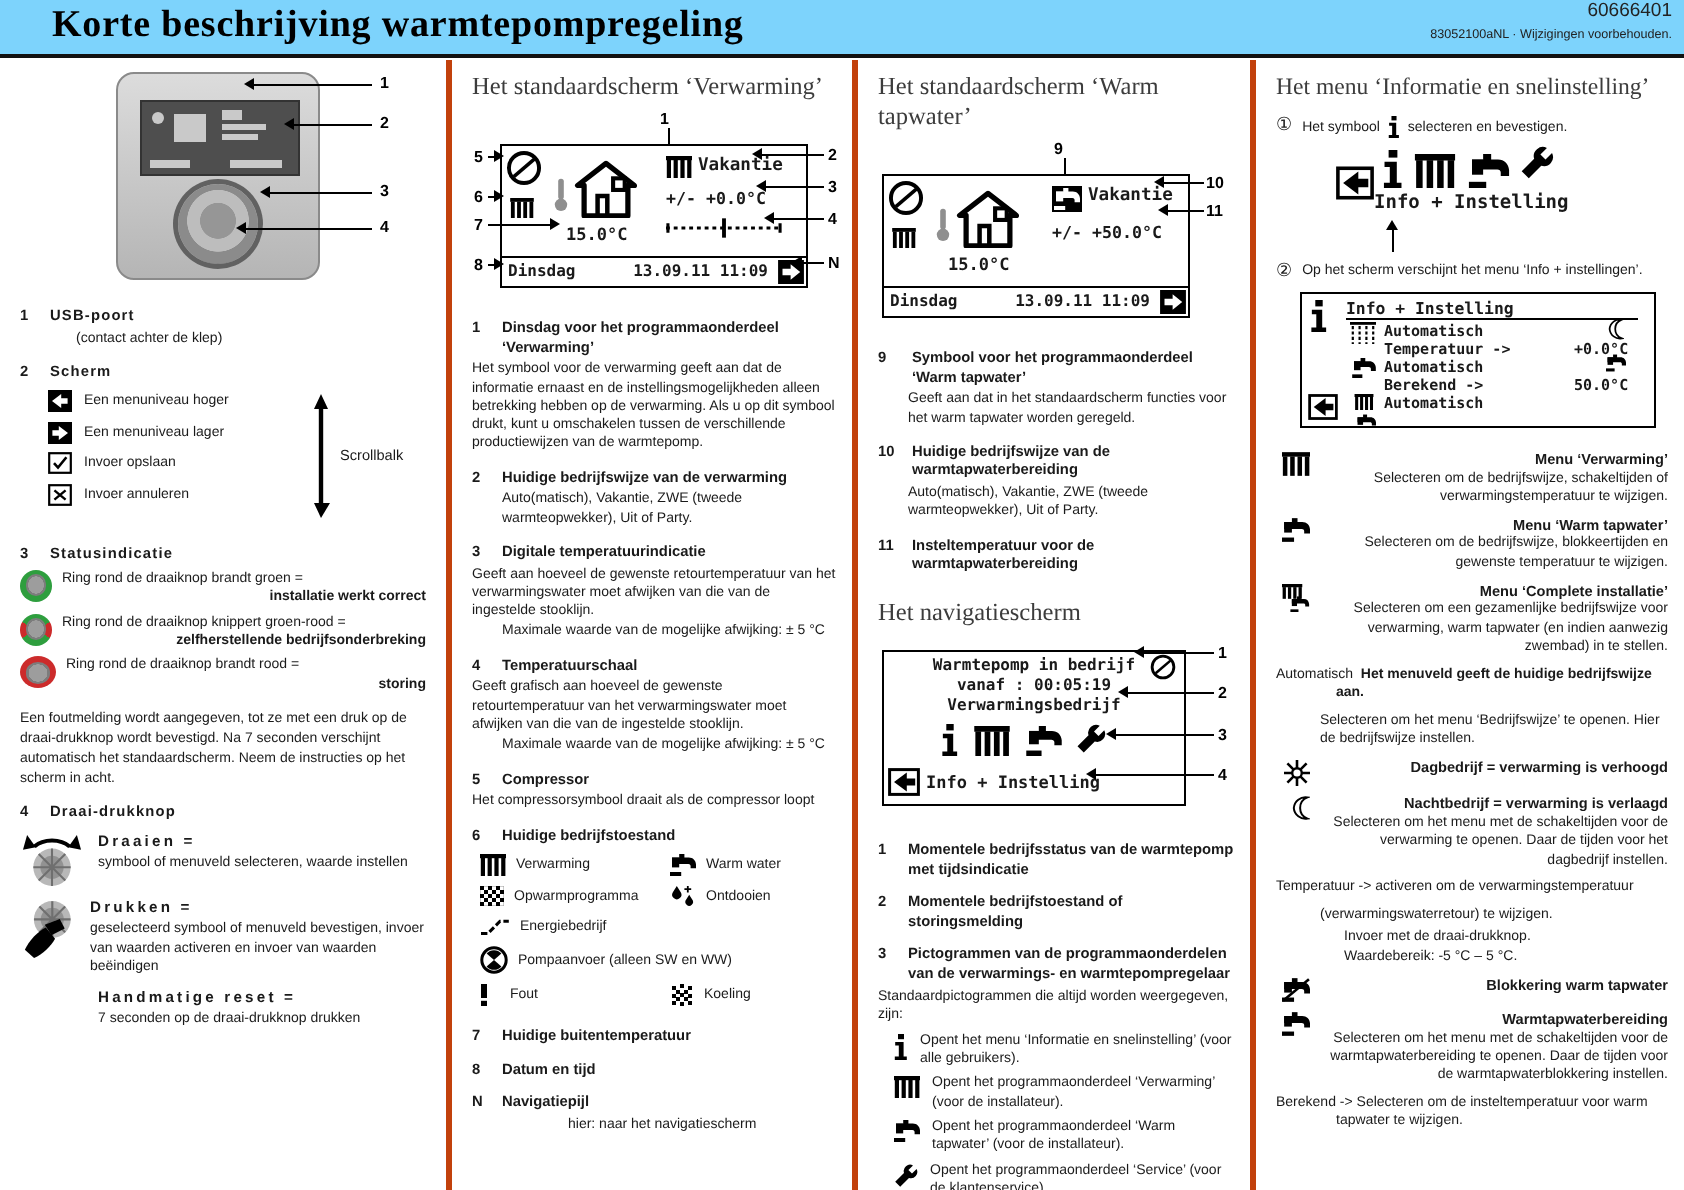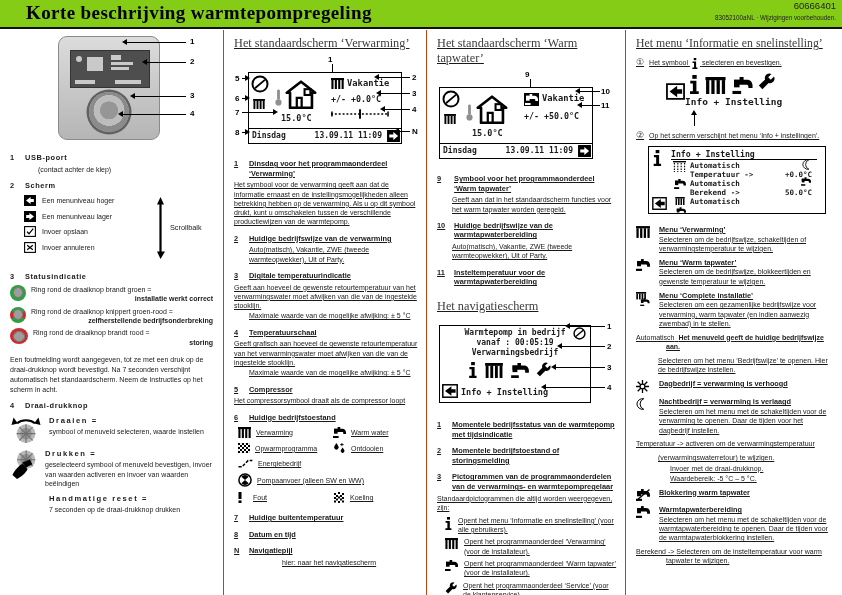--- a/index.html
+++ b/index.html
@@ -1,26 +1,26 @@
 <!DOCTYPE html>
 <html><head>
 <meta charset="utf-8">
 <style>
   html,body{margin:0;padding:0;background:#fff;}
   .page{position:relative;width:842px;height:595px;background:#fff;font-family:"Liberation Sans",sans-serif;color:#1a1a1a;overflow:hidden;}
   
-  .header{position:absolute;top:0;left:0;right:0;height:27px;background:#84cc16;border-bottom:2.5px solid #111;}
+  .header{position:absolute;top:0;left:0;right:0;height:27px;background:#7dd3fc;border-bottom:2.5px solid #111;}
   .title{position:absolute;left:26px;top:2px;font-family:"Liberation Serif",serif;font-weight:bold;font-size:19px;letter-spacing:.4px;color:#000;}
   .docnum{position:absolute;right:6px;top:0px;font-size:9.5px;color:#222;}
   .doccode{position:absolute;right:6px;top:14px;font-size:6.3px;color:#222;}
   
   .cols{position:absolute;top:30px;left:0;right:0;bottom:0;display:flex;}
   .col{box-sizing:border-box;padding:4px 8px 0 10px;overflow:hidden;position:relative;}
   .c1{width:223px;} .c2{width:203px;} .c3{width:199px;} .c4{width:217px;}
-  .col+.col{border-left:1px solid #c2410c;text-decoration:underline;}
+  .col+.col{border-left:3px solid #c2410c;}
   .ch{font-family:"Liberation Serif",serif;font-weight:normal;font-size:12.3px;color:#3c3c3c;margin:2px 0 7px;}
   
   .sect{display:flex;gap:5px;margin:7px 0 2px;}
   .sno{flex:none;width:10px;font-weight:bold;font-size:7.4px;}
   .stt{font-weight:bold;font-size:7.4px;line-height:1.3;}
   .sb{font-size:7px;line-height:1.33;margin:1px 0 0;}
   .sn{font-size:7px;line-height:1.33;margin:1px 0 0 15px;}
   .para{font-size:7px;line-height:1.4;margin:8px 0 0;}
   .b{font-weight:bold;} .r{text-align:right;padding-right:2px;}
   
@@ -64,21 +64,21 @@
   .lcd .px{position:absolute;white-space:nowrap;}
   .lcdbar{position:absolute;left:0;right:0;bottom:0;height:14px;border-top:1.4px solid #000;font-size:8px;}
   
   .grid6{display:grid;grid-template-columns:95px 1fr;margin:2px 0 0 4px;}
   .g6{display:flex;gap:5px;align-items:center;font-size:7px;margin:2.6px 0;}
   .span2{grid-column:1 / span 2;}
   
   .pci{display:flex;gap:6px;margin:3.5px 0 3.5px 8px;font-size:7px;line-height:1.3;}
   .pci .pi{flex:none;width:15px;padding-top:1px;}
   
-  .ent{display:flex;gap:6px;margin:4.5px 0;font-size:7px;line-height:1.33;}
+  .ent{display:flex;gap:6px;margin:4.5px 0;font-size:7px;line-height:1.33;text-align:right;}
   .ent .ei{flex:none;width:17px;padding-top:1px;}
   .ent .et{flex:1;}
   .ent .ett{font-weight:bold;font-size:7.3px;}
   .hang{padding-left:30px;text-indent:-30px;font-size:7px;line-height:1.33;margin:4.5px 0;}
   .ind1{margin-left:22px;} .ind2{margin-left:34px;}
   .step{display:flex;gap:5px;font-size:7px;line-height:1.35;margin:2px 0;}
   .stno{flex:none;font-size:9px;line-height:1;}
 </style>
 </head>
 <body>

